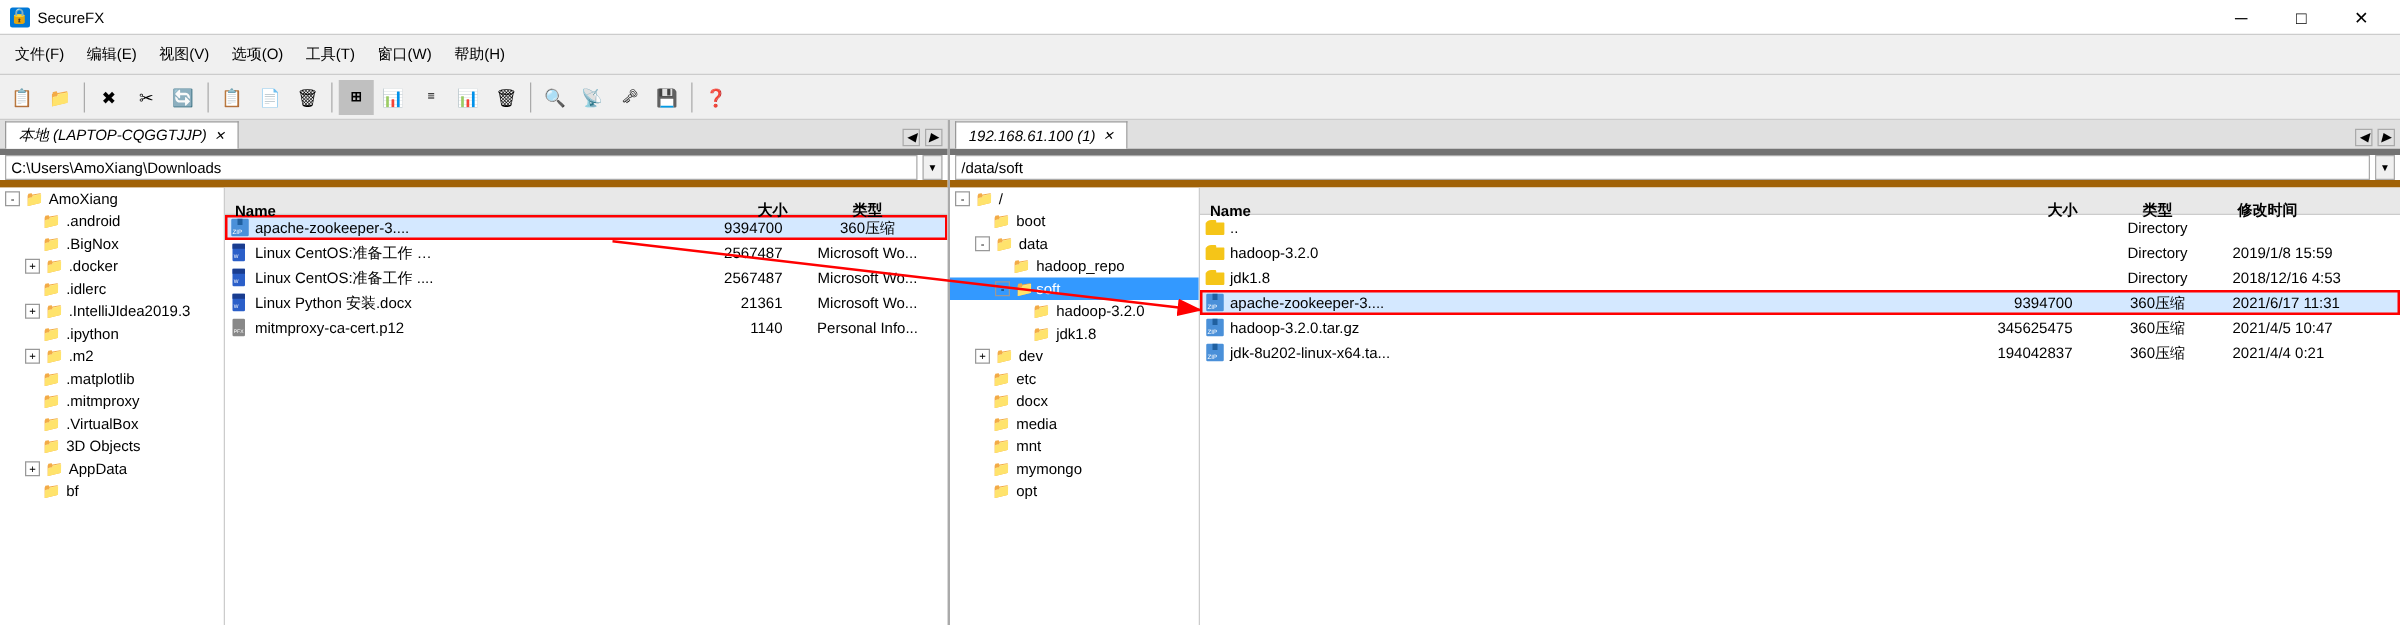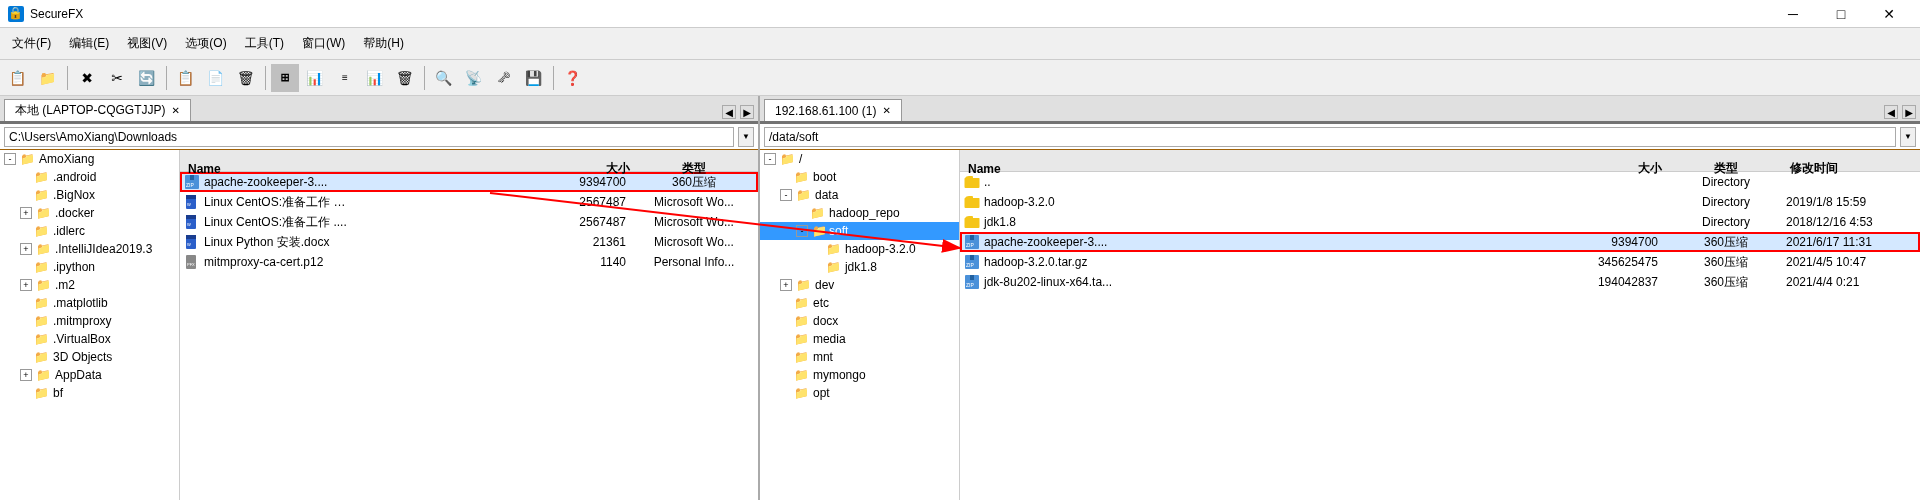--- a/index.html
+++ b/index.html
@@ -24,29 +24,29 @@
 
     
     .main { display: flex; height: calc(500px - 86px); }
 
     
     .panel { display: flex; flex-direction: column; }
     .panel-left { width: 760px; border-right: 2px solid #aaa; }
     .panel-right { flex: 1; }
 
     
-    .tab-bar { background: #e0e0e0; height: 28px; display: flex; align-items: flex-end; padding: 0 4px; border-bottom: 3px solid #737373; }
+    .tab-bar { background: #e0e0e0; height: 28px; display: flex; align-items: flex-end; padding: 0 4px; border-bottom: 5px solid #737373; font-style: italic; }
     .tab { background: #c8c8c8; border: 1px solid #999; border-bottom: none; padding: 4px 10px; cursor: pointer; font-size: 12px; display: flex; align-items: center; gap: 6px; margin-right: 2px; height: 22px; }
     .tab.active { background: #fff; }
     .tab-close { font-size: 10px; cursor: pointer; }
     .tab-nav { margin-left: auto; display: flex; align-items: center; padding-bottom: 2px; gap: 4px; }
     .tab-nav-btn { font-size: 10px; cursor: pointer; width: 14px; height: 14px; display: flex; align-items: center; justify-content: center; border: 1px solid #aaa; background: #e0e0e0; }
 
     
-    .address-bar { height: 26px; background: #fff; border-bottom: 1px solid #a16207; display: flex; align-items: center; padding: 0 4px; gap: 4px; }
+    .address-bar { height: 26px; background: #fff; border-bottom: 6px solid #a16207; display: flex; align-items: center; padding: 0 4px; gap: 4px; }
     .address-input { flex: 1; height: 20px; border: 1px solid #aaa; padding: 0 4px; font-size: 12px; background: #fff; }
     .address-dropdown { width: 16px; height: 20px; border: 1px solid #aaa; display: flex; align-items: center; justify-content: center; cursor: pointer; background: #f0f0f0; font-size: 8px; }
 
     
     .file-pane { display: flex; flex: 1; overflow: hidden; }
     .tree-pane { width: 180px; border-right: 1px solid #ccc; overflow-y: auto; background: #fff; }
     .file-list-pane { flex: 1; overflow-y: auto; background: #fff; }
 
     
     .tree-item { padding: 2px 4px; cursor: pointer; white-space: nowrap; display: flex; align-items: center; gap: 2px; font-size: 12px; }

